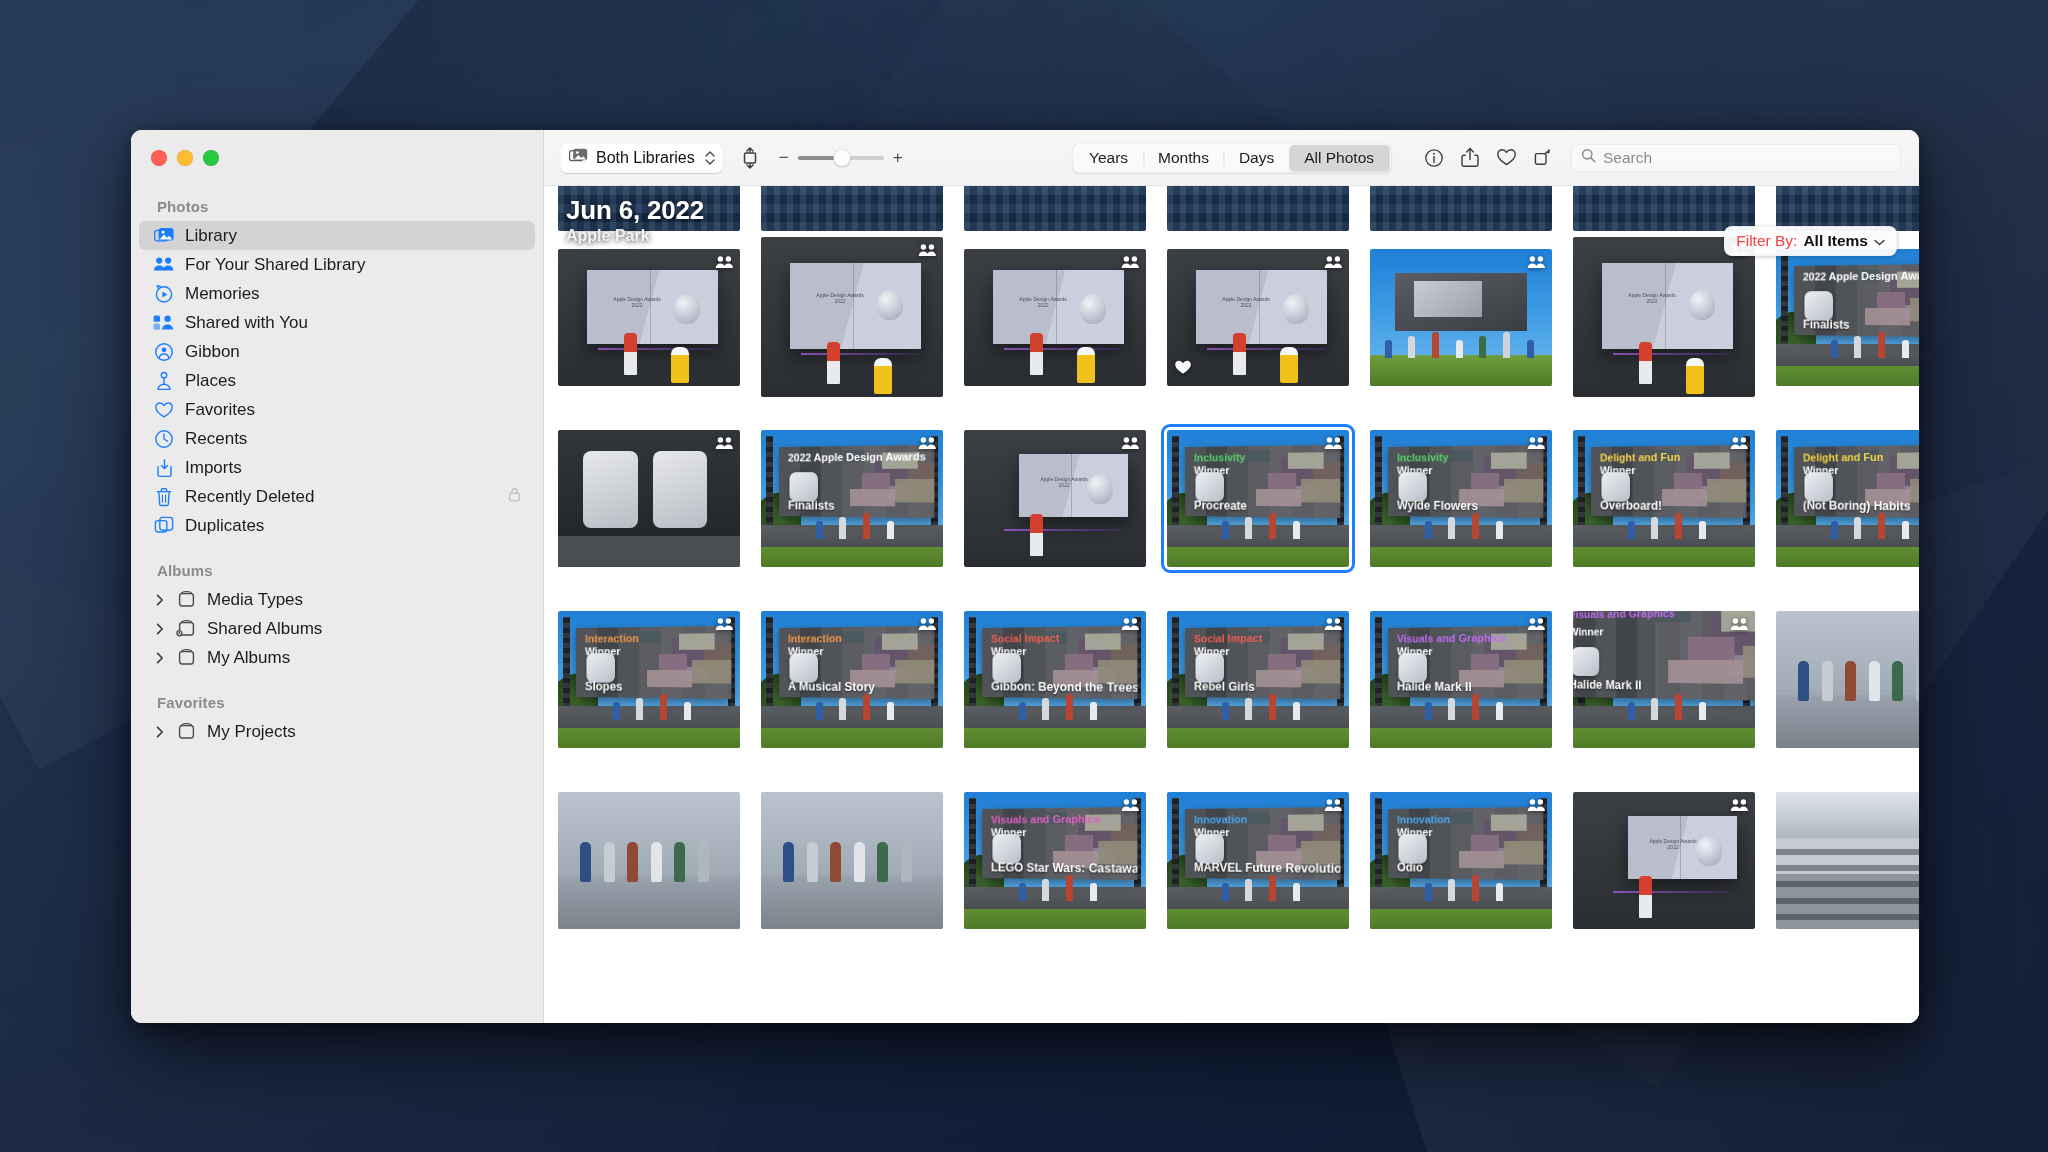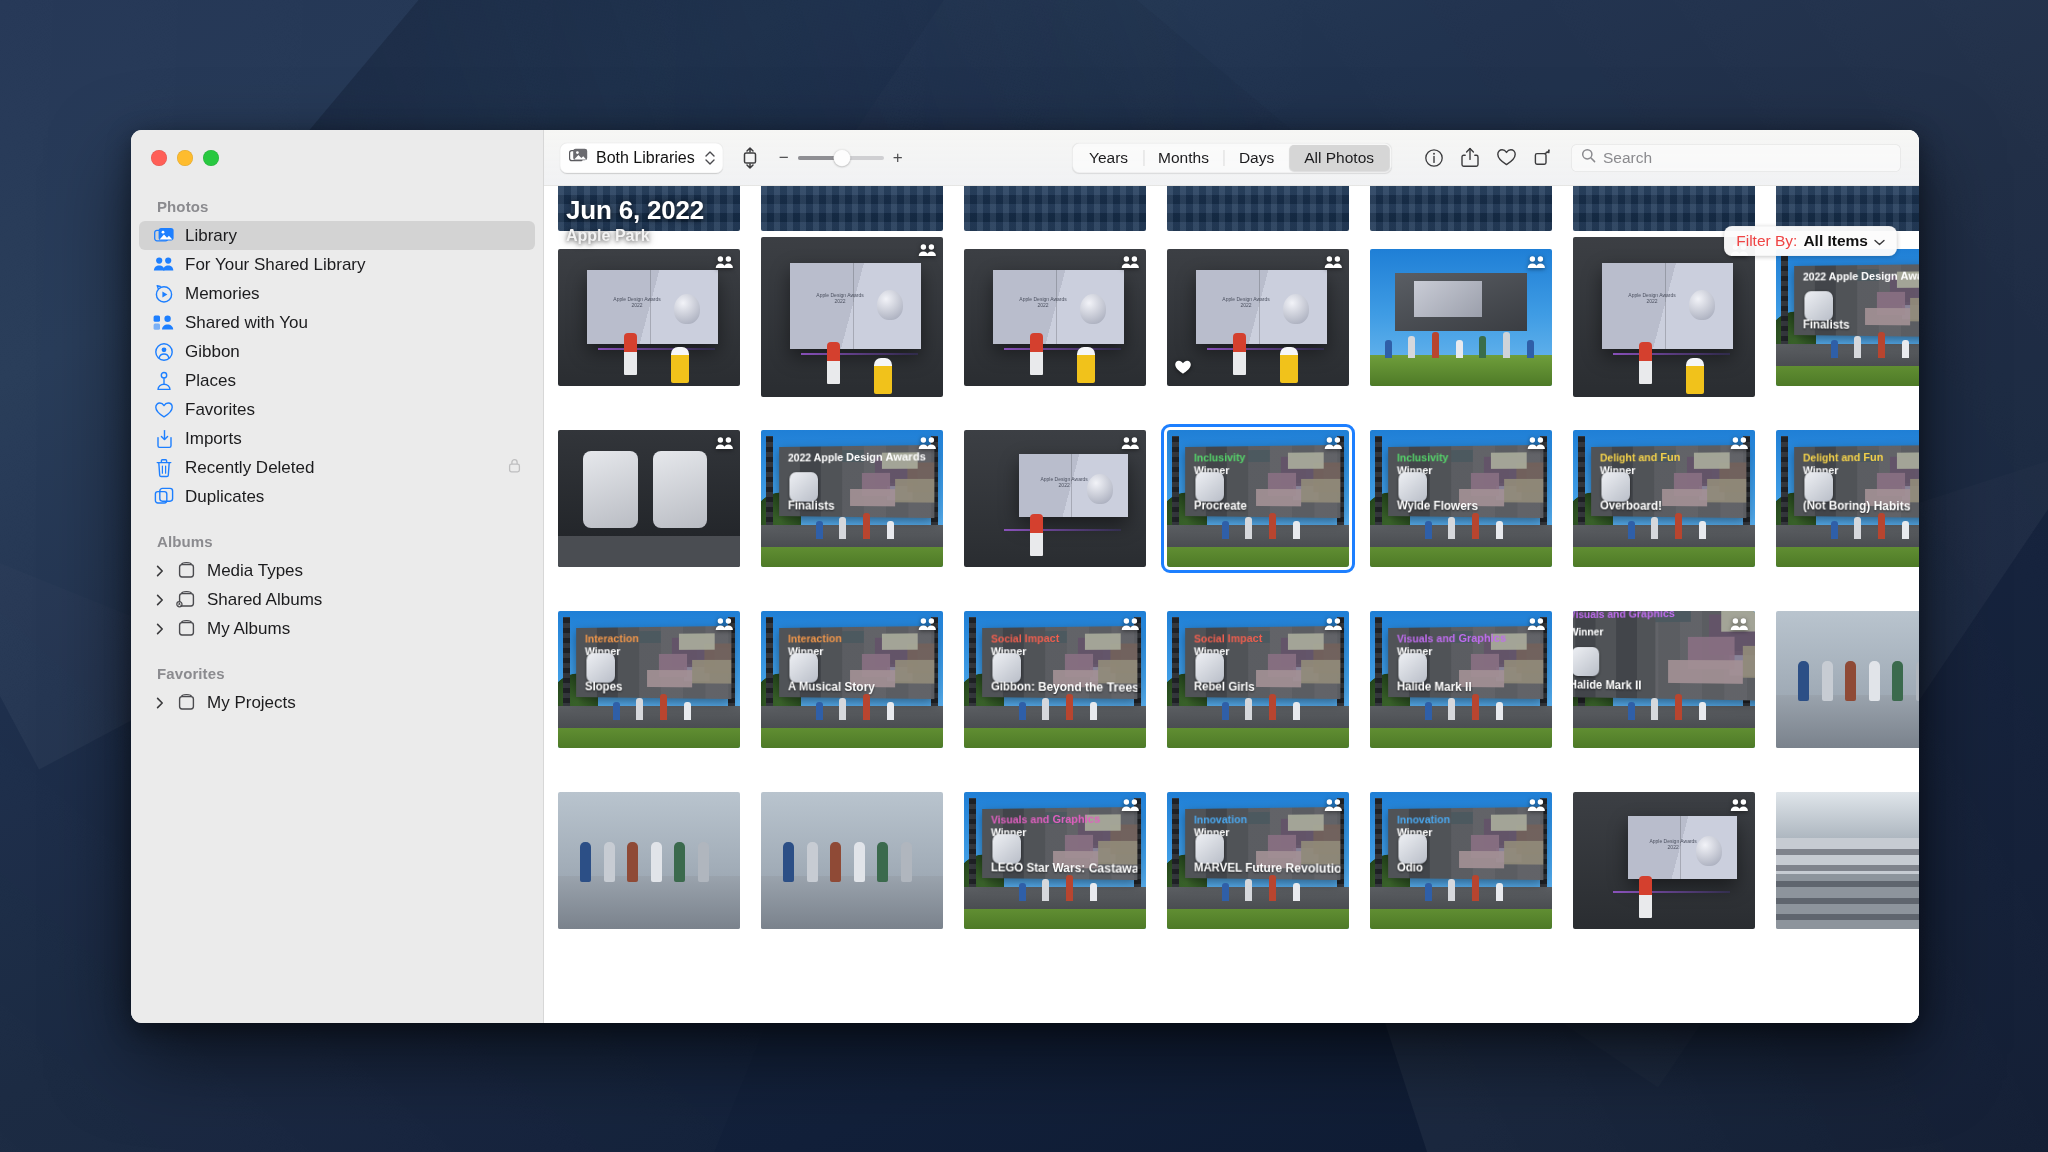--- a/index.html
+++ b/index.html
@@ -453,20 +453,29 @@
           </span>
           <span class="sb-label">Places</span>
         </div>
         <div class="sb-item">
           <span class="sb-icon">
             <svg width="20" height="18" viewBox="0 0 20 18">
               <path d="M10 15.8 C10 15.8 1.8 10.9 1.8 6.2 C1.8 3.7 3.6 2 5.8 2 C7.5 2 9.1 3.1 10 4.6 C10.9 3.1 12.5 2 14.2 2 C16.4 2 18.2 3.7 18.2 6.2 C18.2 10.9 10 15.8 10 15.8 Z" fill="none" stroke="#1d7fff" stroke-width="1.4" stroke-linejoin="round"></path>
             </svg>
           </span>
           <span class="sb-label">Favorites</span>
+        </div>
+        <div class="sb-item">
+          <span class="sb-icon">
+            <svg width="20" height="20" viewBox="0 0 20 20">
+              <circle cx="10" cy="10" r="8.2" fill="none" stroke="#1d7fff" stroke-width="1.4"></circle>
+              <path d="M10 5.2 V10 L13.4 12.2" fill="none" stroke="#1d7fff" stroke-width="1.4" stroke-linecap="round" stroke-linejoin="round"></path>
+            </svg>
+          </span>
+          <span class="sb-label">Recents</span>
         </div>
         <div class="sb-item">
           <span class="sb-icon">
             <svg width="19" height="20" viewBox="0 0 19 20">
               <path d="M9.5 1.6 V10.4" stroke="#1d7fff" stroke-width="1.4" stroke-linecap="round"></path>
               <path d="M6.4 7.4 L9.5 10.6 L12.6 7.4" fill="none" stroke="#1d7fff" stroke-width="1.4" stroke-linecap="round" stroke-linejoin="round"></path>
               <path d="M3 8.6 V16.8 a1.6 1.6 0 0 0 1.6 1.6 H14.4 a1.6 1.6 0 0 0 1.6 -1.6 V8.6" fill="none" stroke="#1d7fff" stroke-width="1.4" stroke-linecap="round"></path>
             </svg>
           </span>
           <span class="sb-label">Imports</span>

